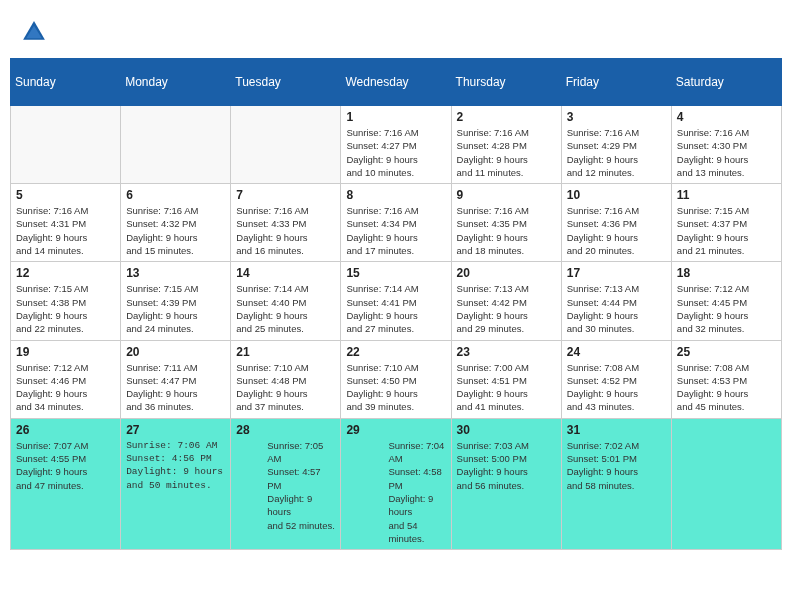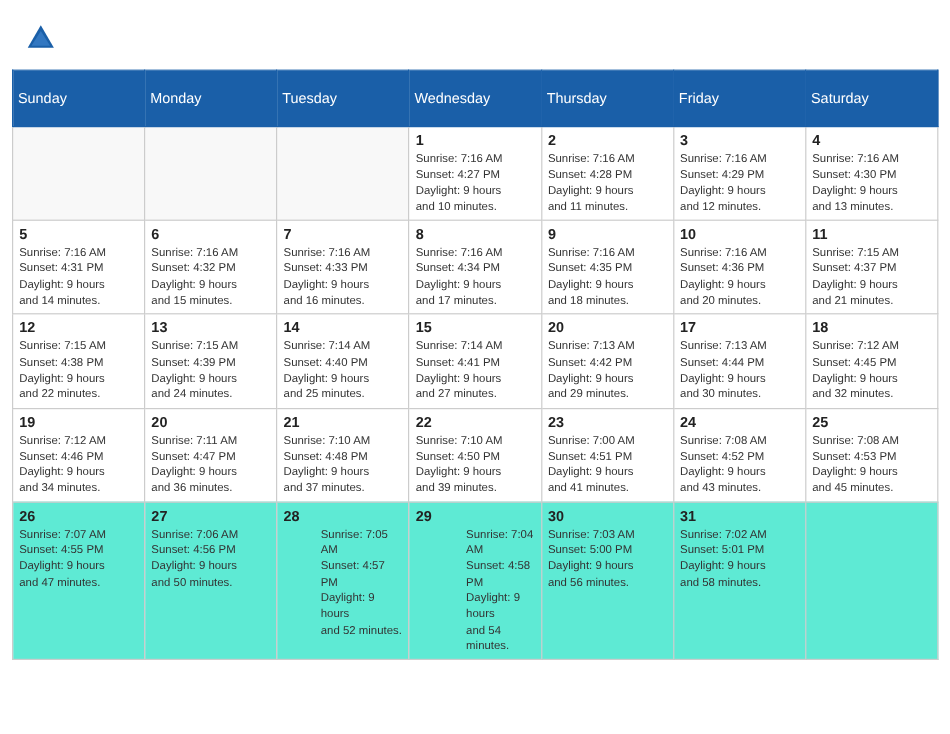--- a/index.html
+++ b/index.html
@@ -308,21 +308,21 @@
       <tr>
         <td>
           <span class="day-num">26</span>
           <div class="day-info" style="white-space: pre-line;">Sunrise: 7:07 AM
 Sunset: 4:55 PM
 Daylight: 9 hours
 and 47 minutes.</div>
         </td>
         <td>
           <span class="day-num">27</span>
-          <div class="day-info" style="white-space: pre-line;">Sunrise: 7:06 AM
+          <div class="day-info" style="white-space: pre-line; font-family: Liberation Mono, monospace;">Sunrise: 7:06 AM
 Sunset: 4:56 PM
 Daylight: 9 hours
 and 50 minutes.</div>
         </td>
         <td>
           <span class="day-num">28</span>
           <div class="day-info" style="white-space: pre-line; margin-left: 31px;">Sunrise: 7:05 AM
 Sunset: 4:57 PM
 Daylight: 9 hours
 and 52 minutes.</div>

